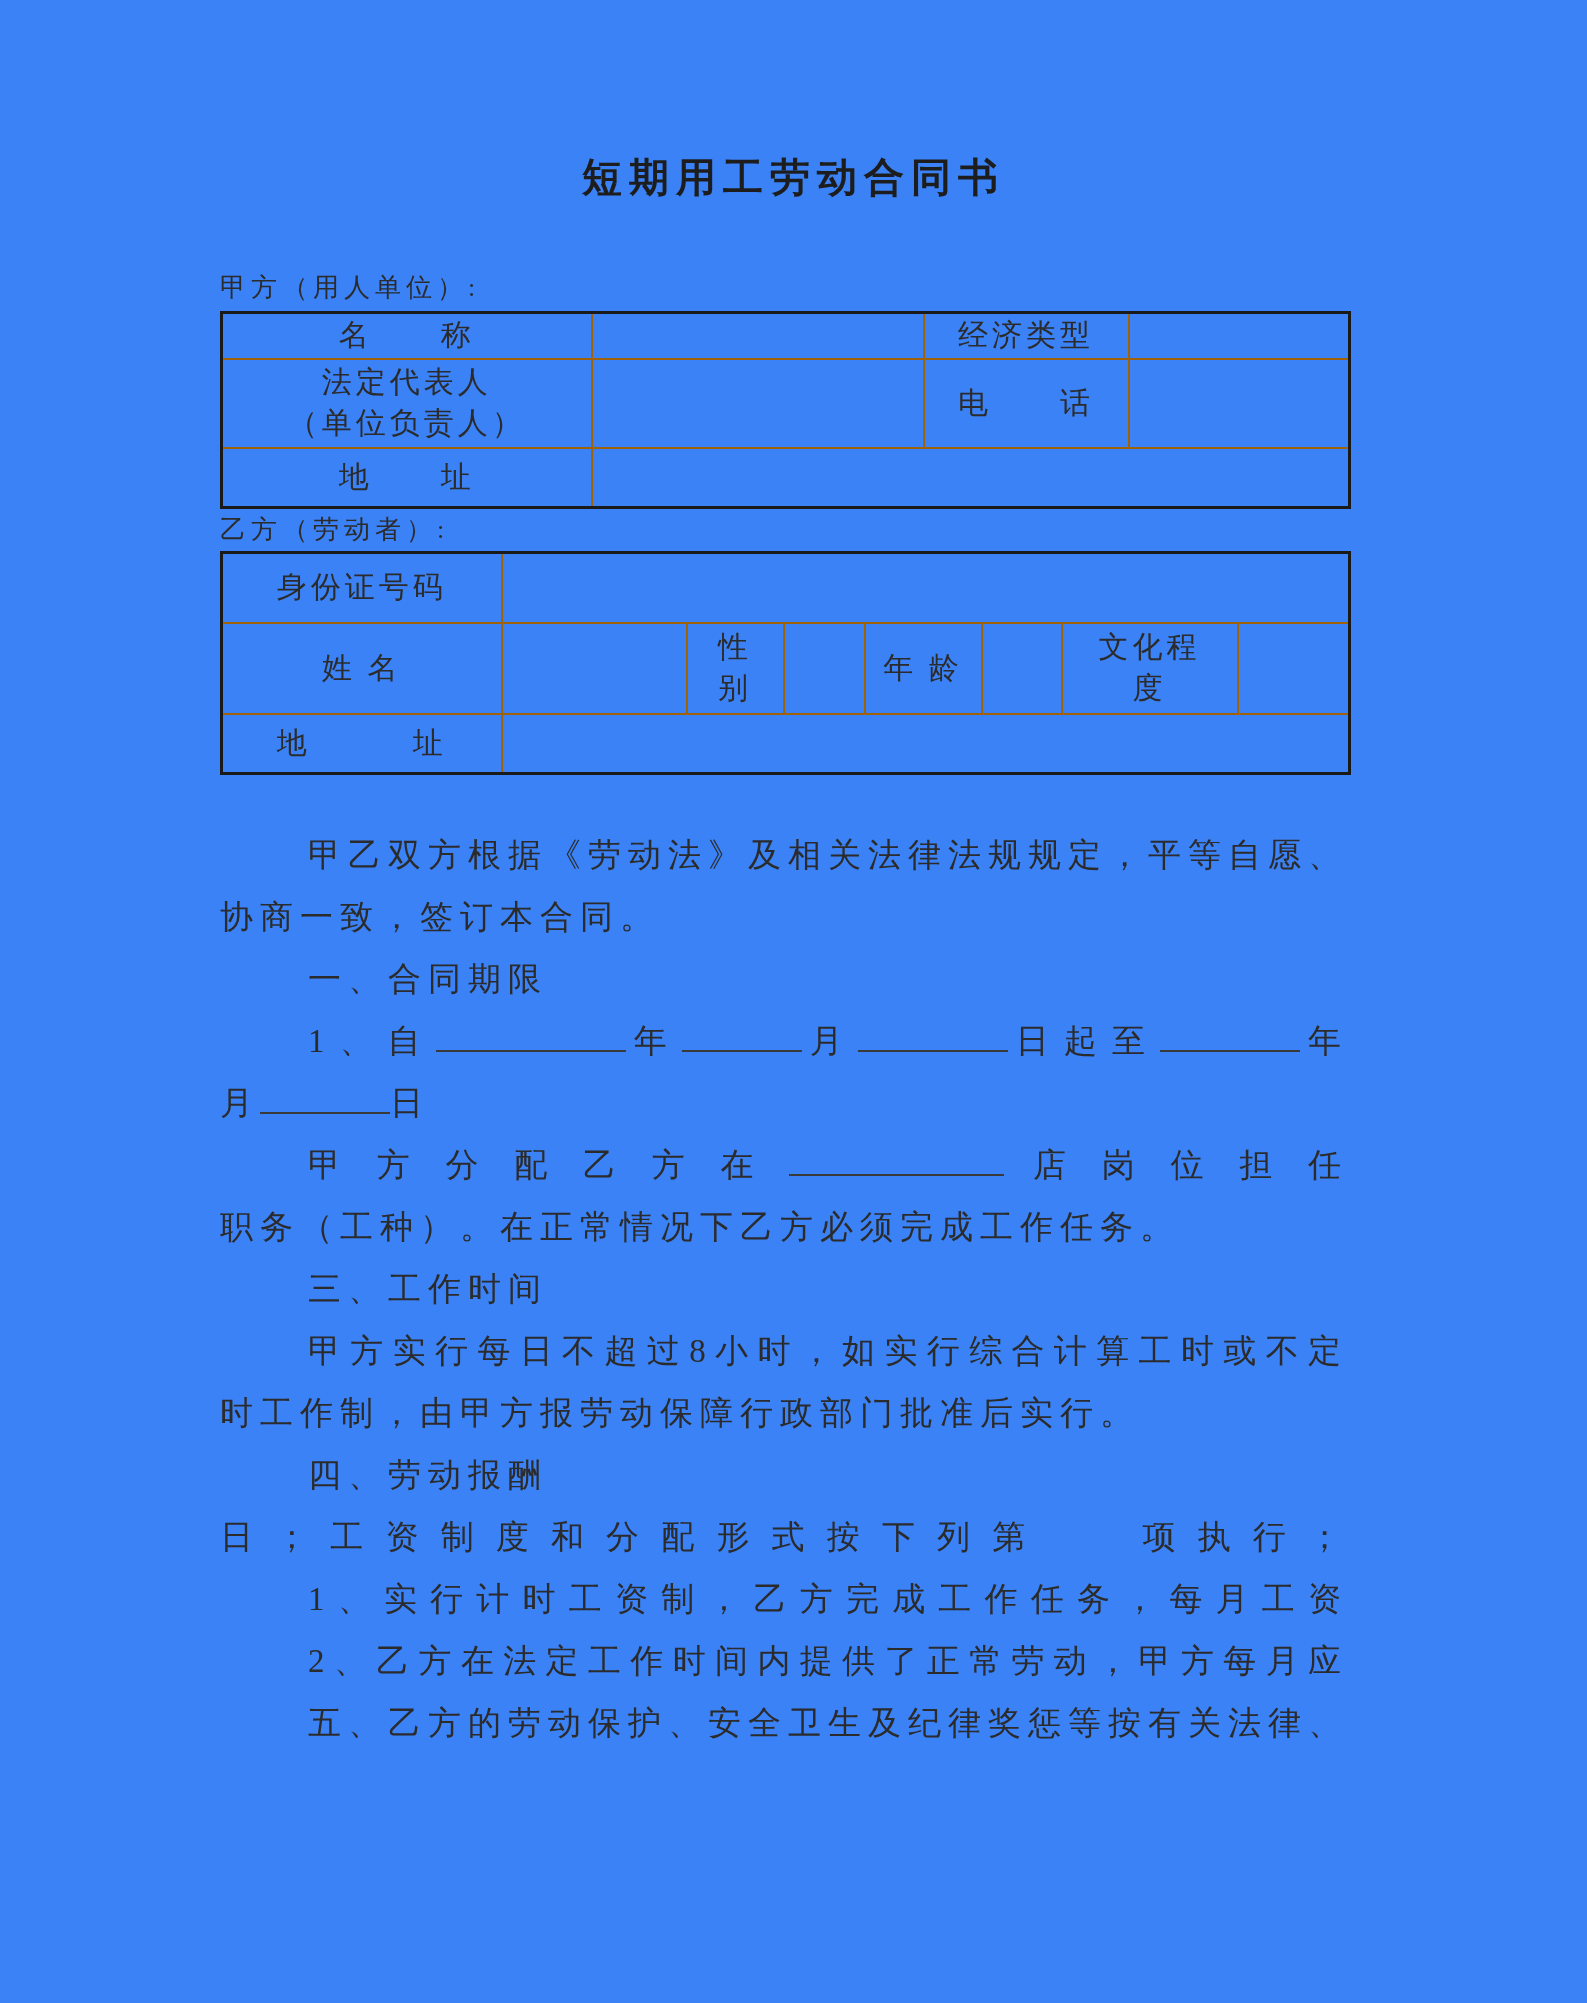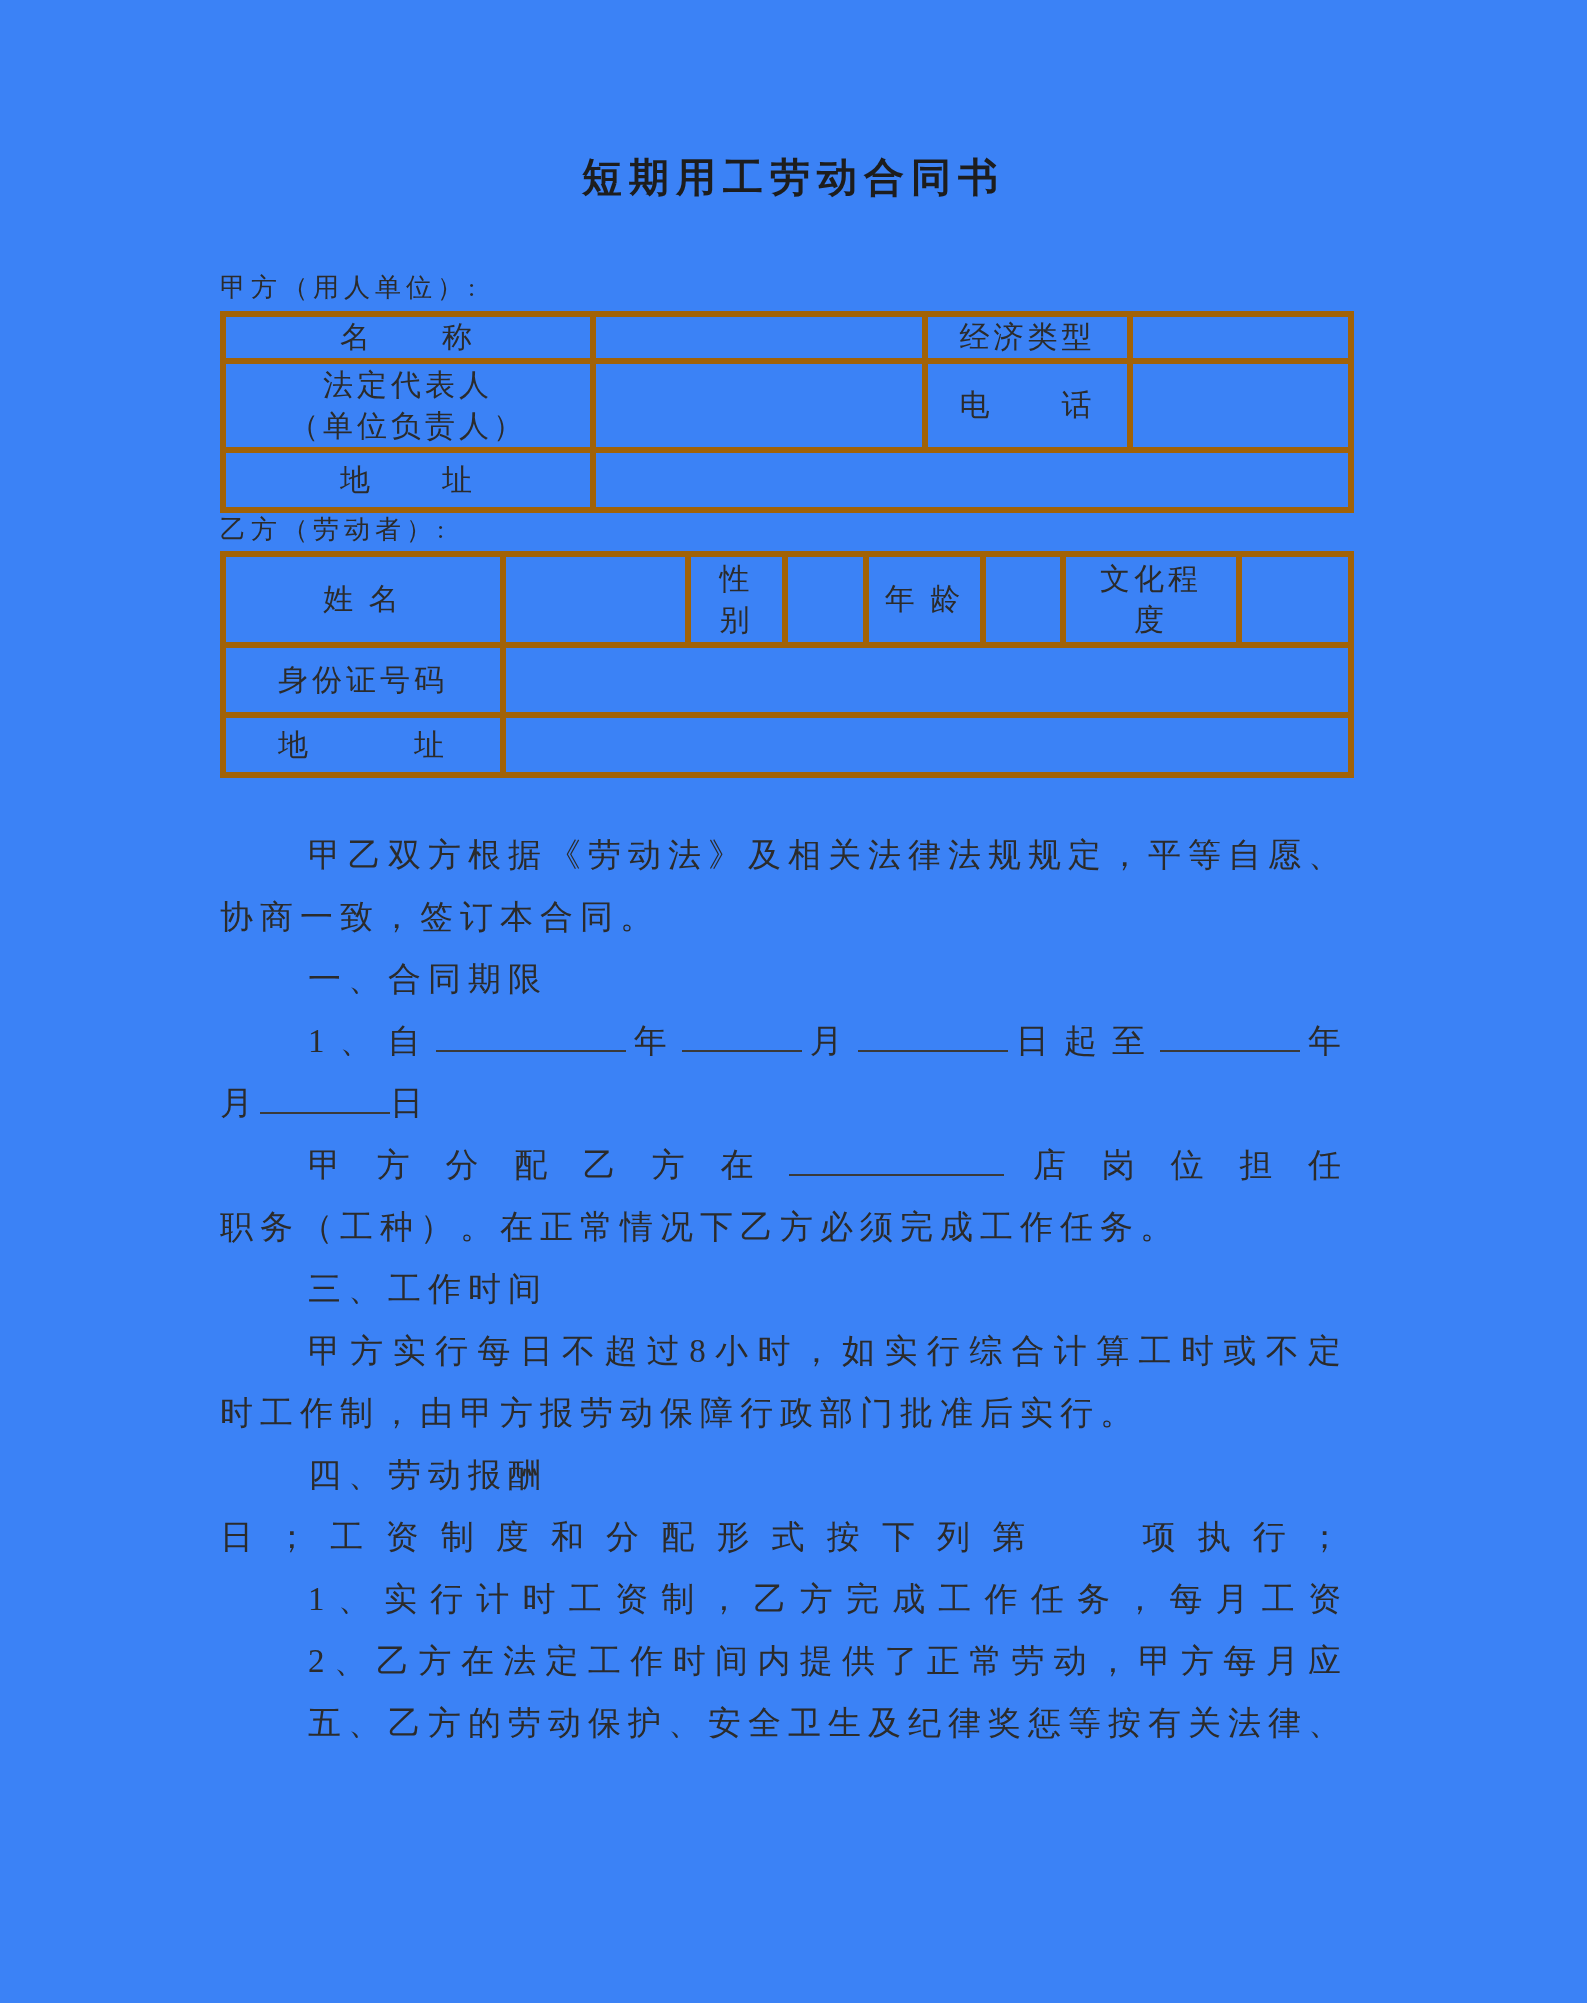--- a/index.html
+++ b/index.html
@@ -23,21 +23,21 @@
   .heading-a{top:266px;line-height:44px;}
   .heading-b{top:507px;line-height:46px;}
   table.form{
     position:absolute;left:220px;
     border-collapse:collapse;table-layout:fixed;
     width:1128px;
   }
   #table-a{top:311px;}
   #table-b{top:551px;}
   table.form td{
-    border:6px solid #a16207;
+    border:2px solid #a16207;
     font-size:30px;letter-spacing:4px;color:#2b2b2b;
     text-align:center;vertical-align:middle;
     padding:0 6px;overflow:hidden;
     white-space:pre-line;
   }
   table.form{border:3px solid #1a1a1a;}
   .body-text{
     position:absolute;left:220px;top:824px;width:1128px;
   }
   .line{
@@ -105,35 +105,35 @@
       <col style="width:280px">
         <col style="width:185px">
         <col style="width:97px">
         <col style="width:81px">
       <col style="width:117px">
         <col style="width:80px">
         <col style="width:176px">
         <col style="width:112px">
     </colgroup>
     <tbody>
-        <tr style="height:91px">
+        <tr style="height:70px">
+      <td>身份证号码</td>
+      <td colspan="7"></td>
+    </tr>
+    <tr style="height:91px">
       <td>姓 名</td>
       <td></td>
       <td>性
 别</td>
       <td></td>
       <td>年 龄</td>
       <td></td>
       <td>文化程
 度</td>
       <td></td>
-    </tr>
-    <tr style="height:70px">
-      <td>身份证号码</td>
-      <td colspan="7"></td>
     </tr>
     <tr style="height:60px">
       <td>地　　　址</td>
       <td colspan="7"></td>
     </tr>
   </tbody>
     </table>
 
   <div class="body-text">
       <div class="line indent full"><span>甲乙双方根据《劳动法》及相关法律法规规定，平等自愿、</span></div>

